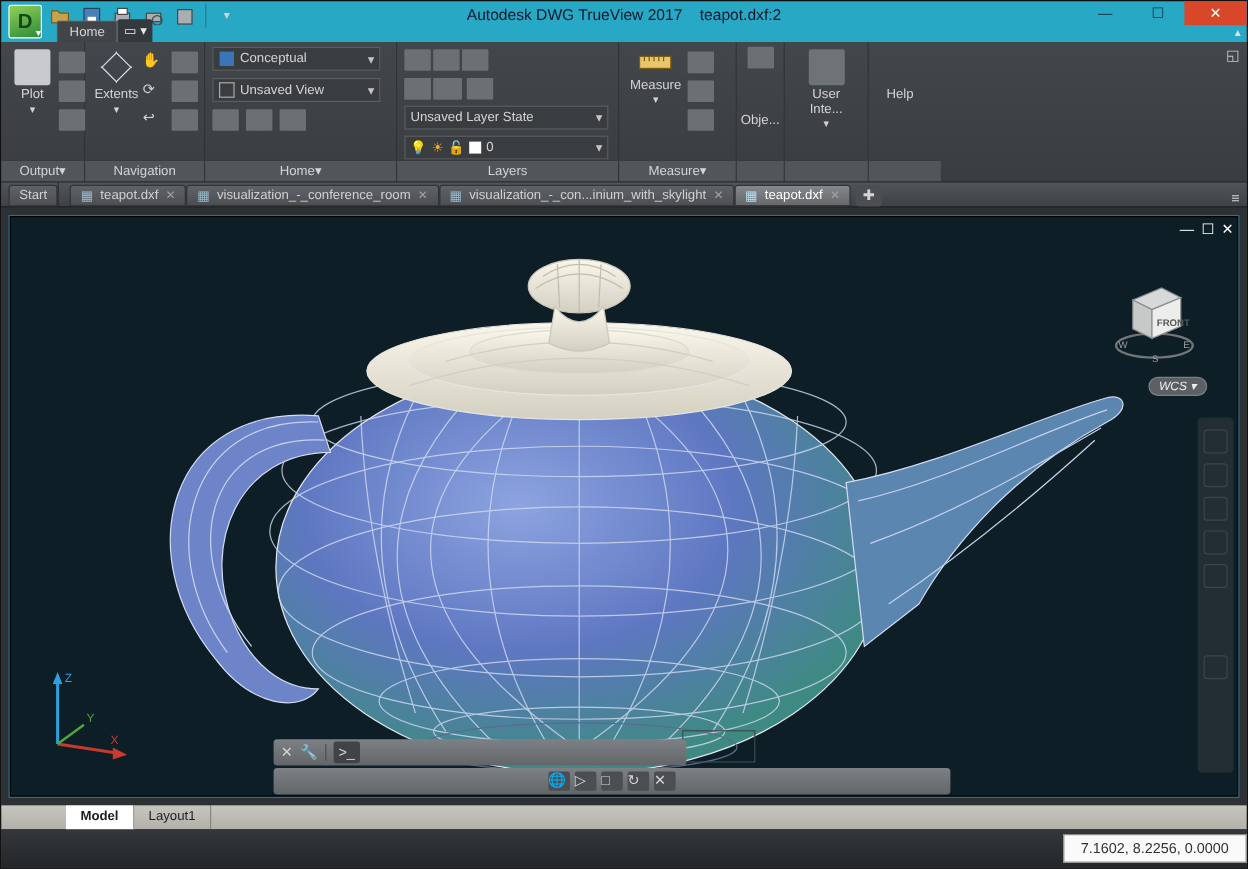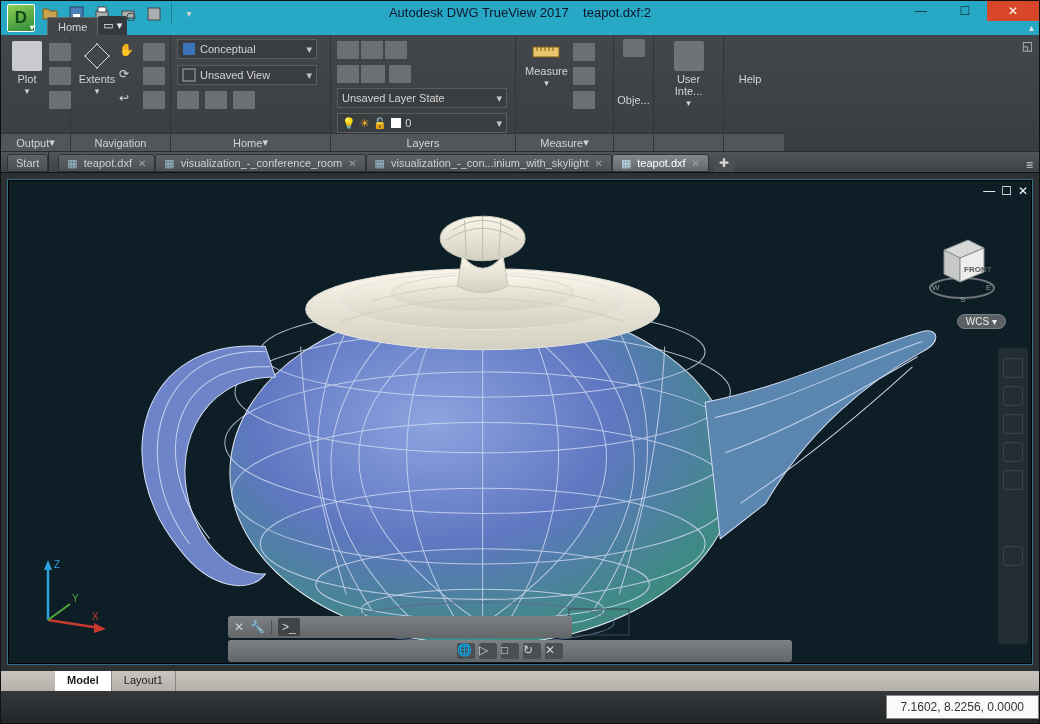--- a/index.html
+++ b/index.html
@@ -54,21 +54,21 @@
   .doctab.active{background:linear-gradient(180deg,#84888B,#64686B);color:#fff;}
   .doctab .x{font-size:10px;color:#A0A2A4;}
   .tab-add{width:22px;height:18px;background:#4B4F52;display:flex;align-items:center;justify-content:center;border-radius:3px;margin-left:4px;}
   
   .viewport-wrap{background:var(--bg-darker);padding-top:0px;position:relative;height:498px;}
   .viewport{position:absolute;left:6px;right:6px;top:6px;bottom:6px;background:var(--viewport);border:1px solid #2F6F86;box-shadow:0 0 0 1px #000 inset;}
   .vp-inner-ctrl{position:absolute;right:4px;top:4px;display:flex;gap:6px;color:#fff;}
   .teapot{position:absolute;left:50px;top:20px;width:910px;}
   .ucs{position:absolute;left:22px;bottom:26px;}
   .viewcube{position:absolute;right:30px;top:46px;}
-  .wcs-badge{position:absolute;right:26px;top:134px;background:#5B6064;border:1px solid #7B8084;border-radius:10px;padding:1px 8px;font-size:10px;color:#eee;}
+  .wcs-badge{position:absolute;right:26px;top:134px;background:#5B6064;border:1px solid #7B8084;border-radius:10px;padding:1px 8px;font-size:10px;color:#eee;font-style:italic;}
   .navbar-v{position:absolute;right:4px;top:168px;bottom:20px;width:30px;background:rgba(60,65,70,.45);border-radius:4px;display:flex;flex-direction:column;align-items:center;gap:8px;padding:10px 0;}
   .navbar-v div{width:20px;height:20px;border:1px solid rgba(200,200,200,.15);border-radius:3px;}
   .bottombar{position:absolute;left:220px;right:240px;bottom:2px;height:22px;background:linear-gradient(180deg,#7D8185,#626669);border-radius:3px;display:flex;align-items:center;gap:6px;padding:0 6px;}
   .bottombar .chip{width:18px;height:16px;background:#4B4F52;border-radius:2px;}
   .bottombar-center{position:absolute;left:50%;transform:translateX(-50%);display:flex;gap:4px;}
   .commandbar{position:absolute;left:220px;bottom:26px;height:22px;background:linear-gradient(180deg,#7D8185,#626669);border-radius:3px;display:flex;align-items:center;gap:6px;padding:0 6px;}
   
   .bottomtabs{height:20px;background:linear-gradient(180deg,#C8C5BF,#B3B0AA);display:flex;padding:0 6px;color:#1E1E1E;font-size:11px;}
   .bttab{padding:3px 12px;border-right:1px solid #8A8782;}
   .bttab.active{background:#FFFFFF;font-weight:bold;margin-left:48px;}

